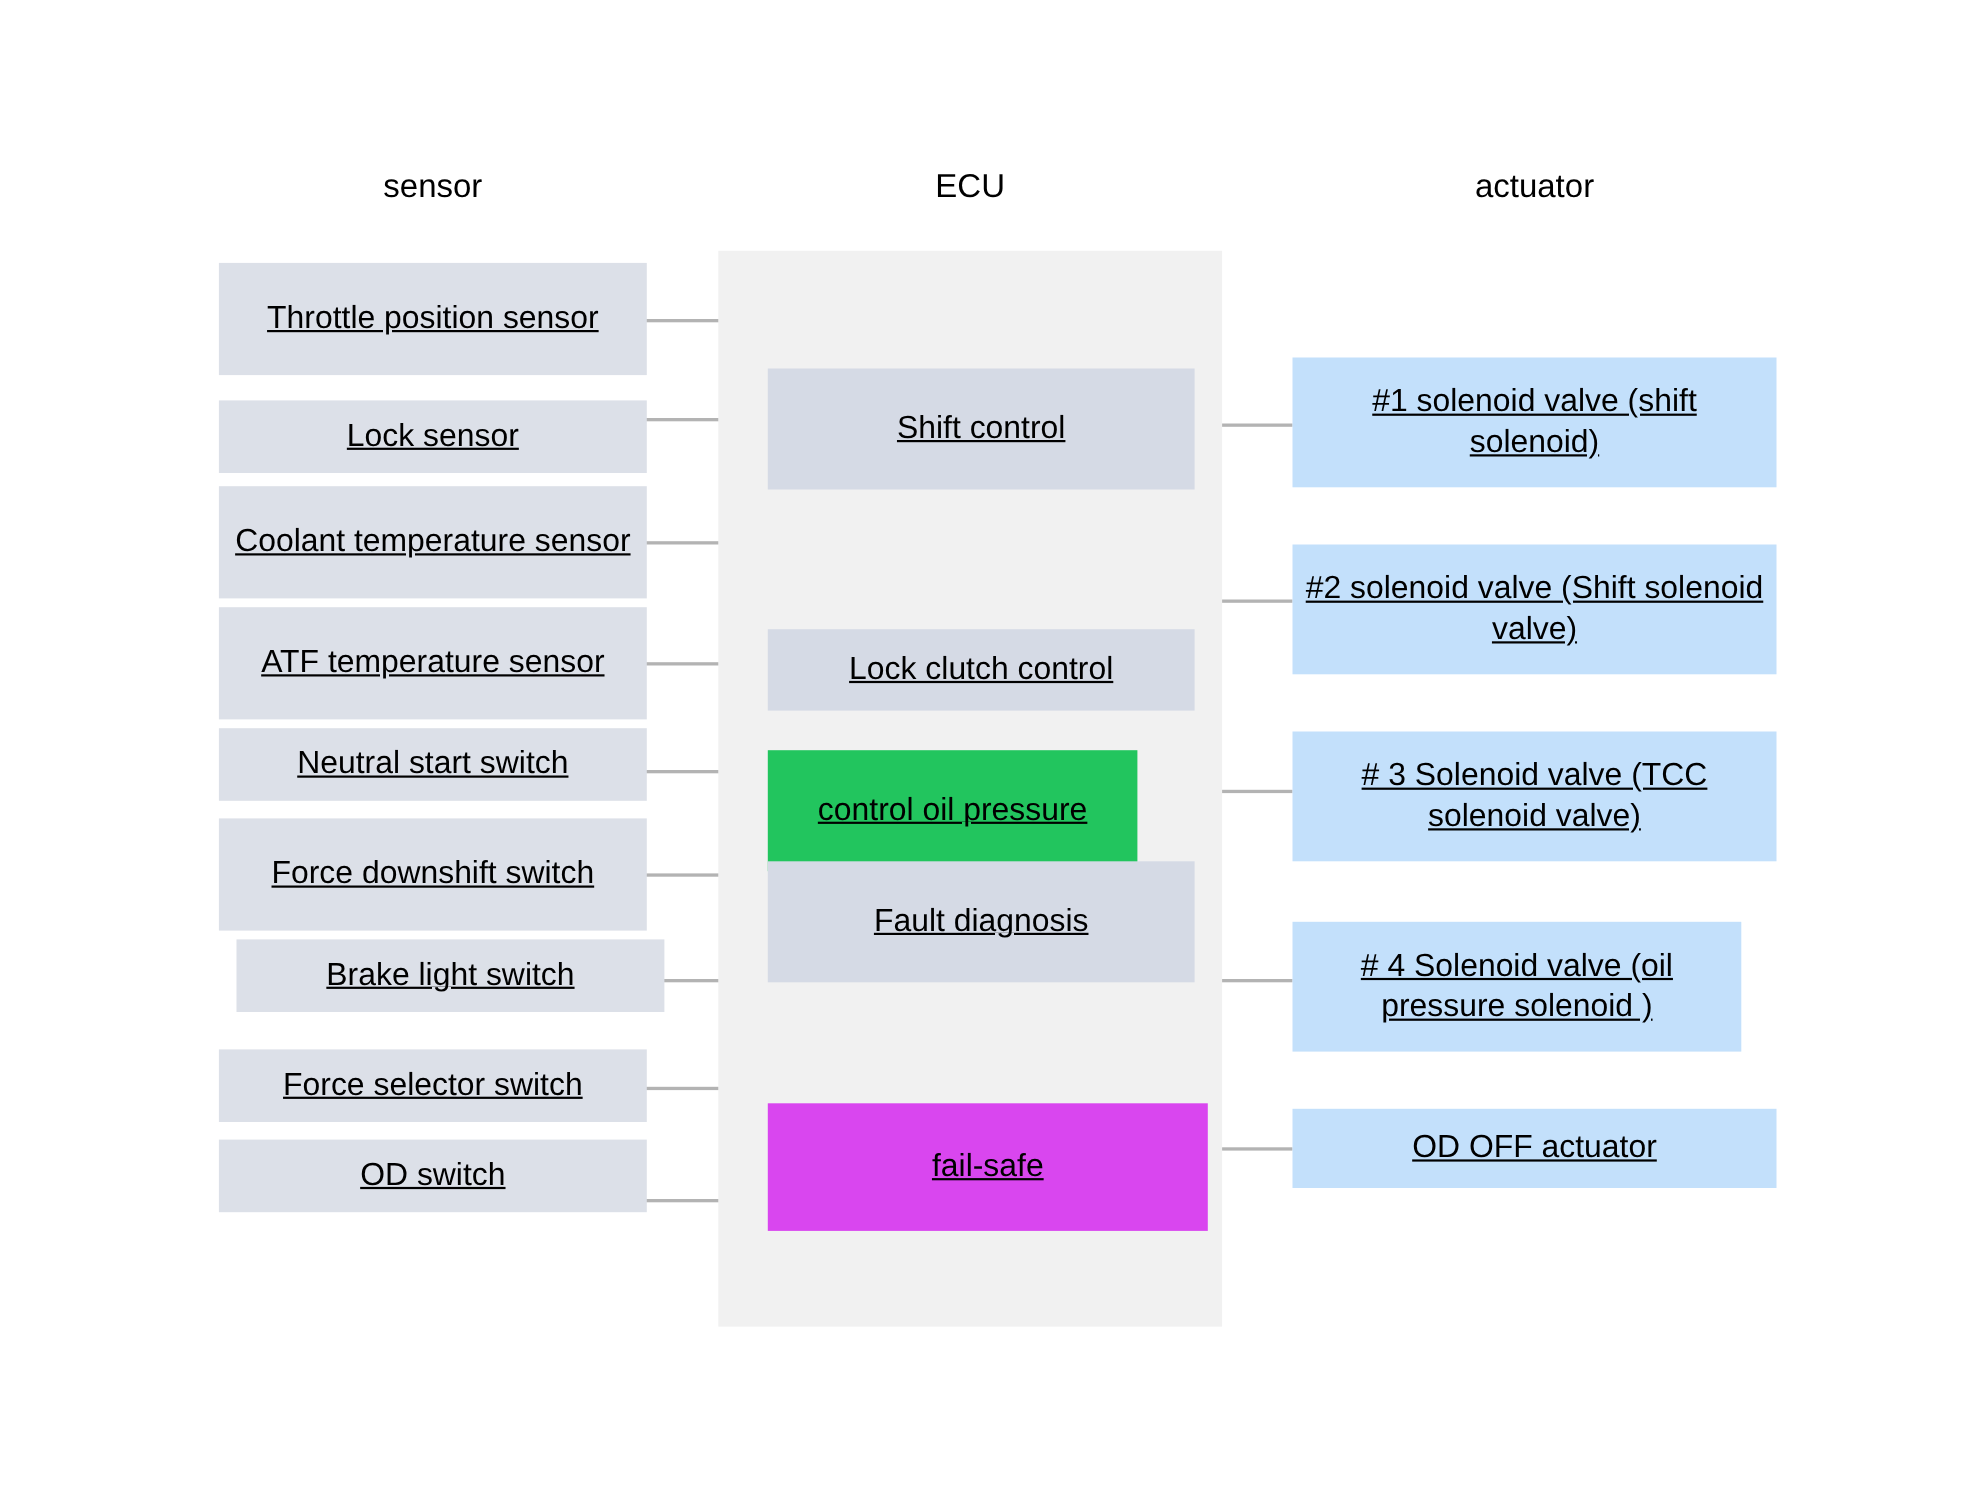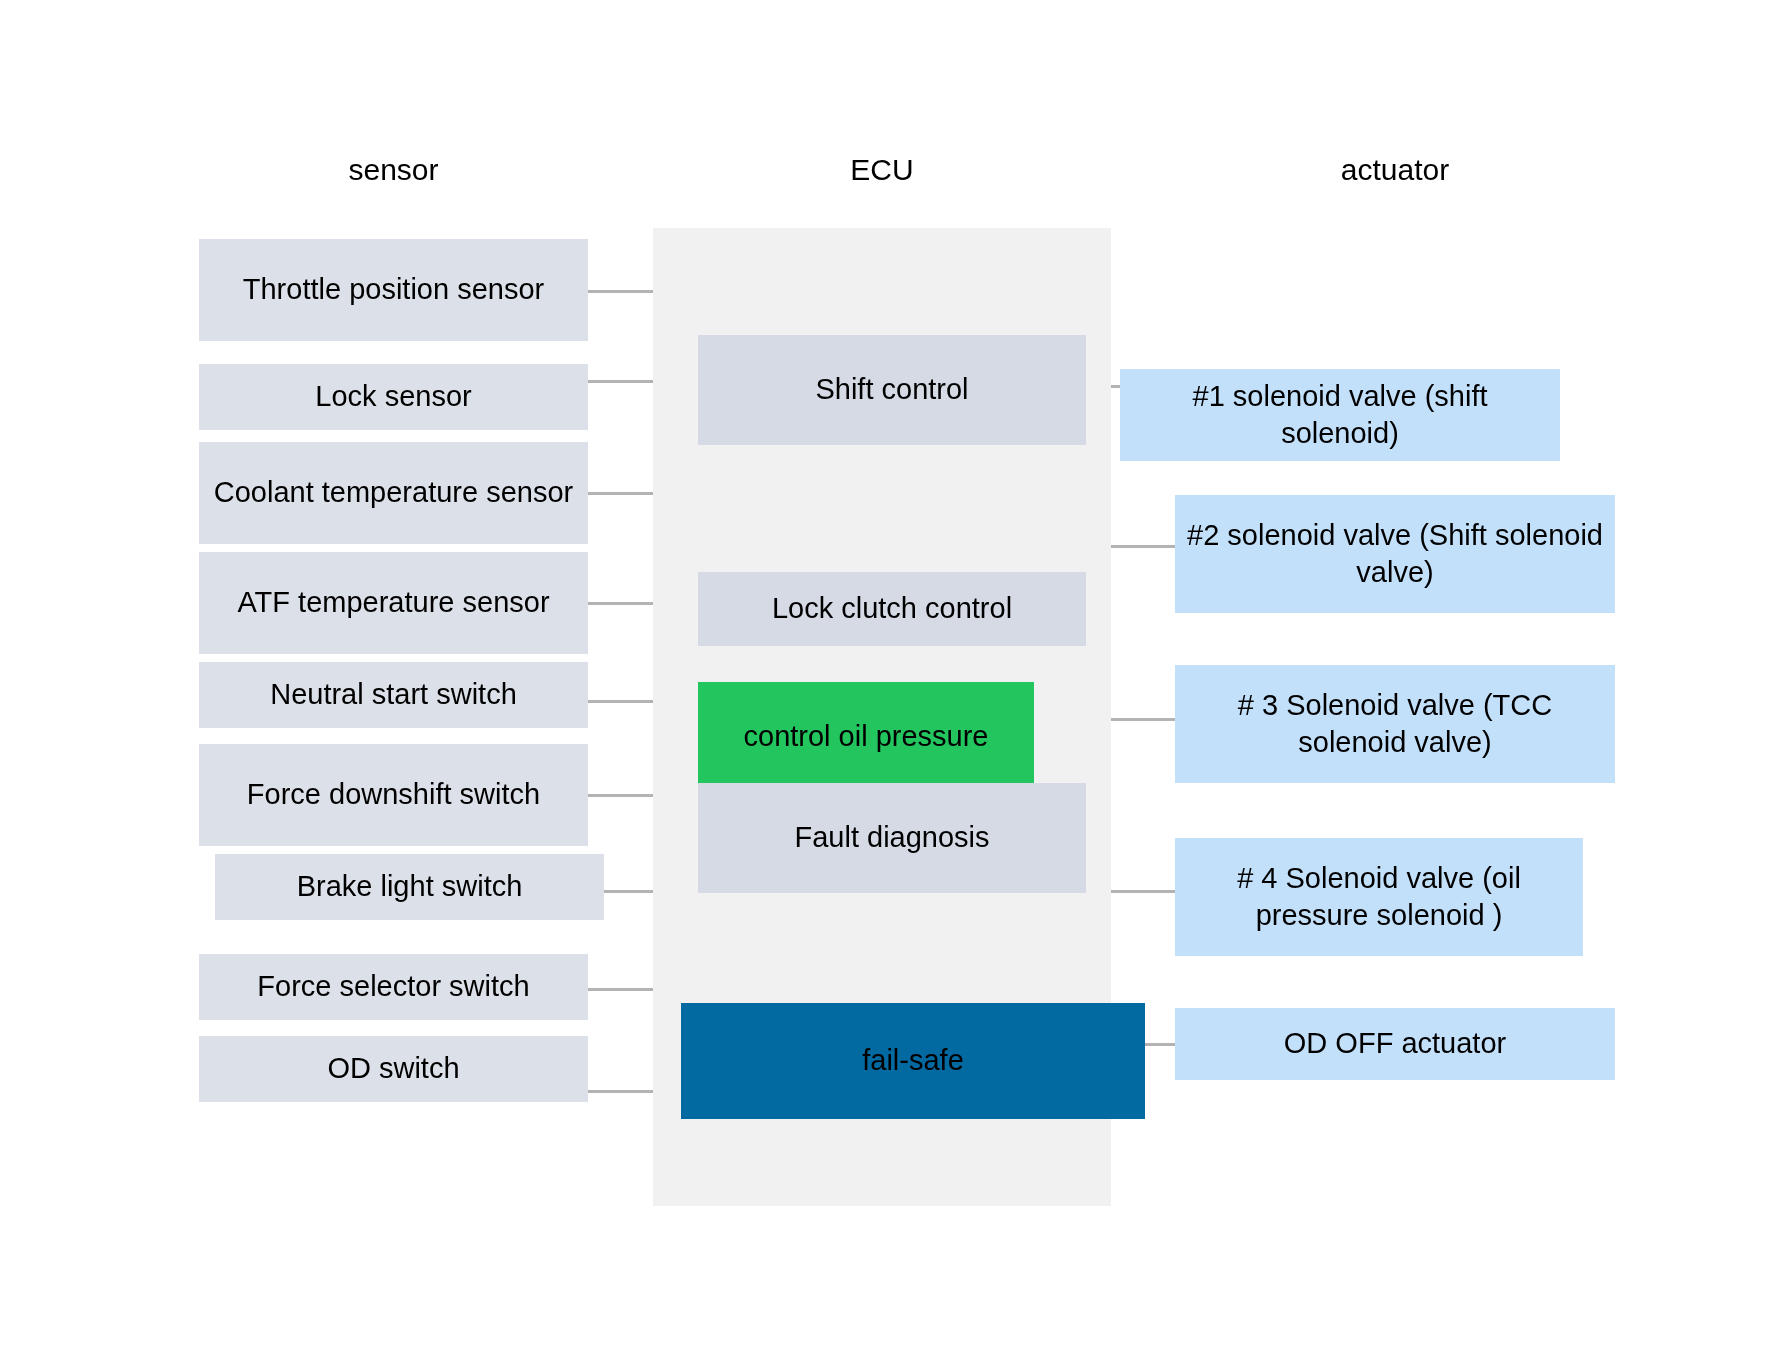--- a/index.html
+++ b/index.html
@@ -35,20 +35,21 @@
     position: absolute;
     display: flex;
     align-items: center;
     justify-content: center;
     text-align: center;
     font-size: 29px;
     line-height: 1.28;
     padding: 0 10px;
     box-sizing: border-box;
     color: #000000;
+    text-decoration: underline;
   }
   .node.sensor { background: #dce0e8; }
   .node.ecu    { background: #d5dae5; }
   .node.actuator { background: #c3e0fb; }
   .connector {
     position: absolute;
     height: 3px;
     background: #b3b3b3;
   }
 </style>
@@ -86,21 +87,21 @@
   <div class="node sensor" style="left: 199px; top: 662px; width: 389px; height: 66px; background: rgb(220, 224, 232);">Neutral start switch</div>
   <div class="node sensor" style="left: 199px; top: 744px; width: 389px; height: 102px; background: rgb(220, 224, 232);">Force downshift switch</div>
   <div class="node sensor" style="left: 199px; top: 854px; width: 389px; height: 66px; background: rgb(220, 224, 232); margin-left: 16px;">Brake light switch</div>
   <div class="node sensor" style="left: 199px; top: 954px; width: 389px; height: 66px; background: rgb(220, 224, 232);">Force selector switch</div>
   <div class="node sensor" style="left: 199px; top: 1036px; width: 389px; height: 66px; background: rgb(220, 224, 232);">OD switch</div>
 
   <div class="node ecu" style="left: 698px; top: 335px; width: 388px; height: 110px; background: rgb(213, 218, 229);">Shift control</div>
   <div class="node ecu" style="left: 698px; top: 572px; width: 388px; height: 74px; background: rgb(213, 218, 229);">Lock clutch control</div>
   <div class="node ecu" style="left: 698px; top: 682px; width: 336px; height: 110px; background: #22c55e;">control oil pressure</div>
   <div class="node ecu" style="left: 698px; top: 783px; width: 388px; height: 110px; background: rgb(213, 218, 229);">Fault diagnosis</div>
-  <div class="node ecu" style="left: 681px; top: 1003px; width: 464px; height: 116px; background: #0369a1;">fail-safe</div>
+  <div class="node ecu" style="left: 698px; top: 1003px; width: 400px; height: 116px; background: #d946ef;">fail-safe</div>
 
-  <div class="node actuator" style="left: 1120px; top: 325px; width: 440px; height: 92px; background: rgb(195, 224, 251); margin-top: 44px;">#1 solenoid valve (shift solenoid)</div>
+  <div class="node actuator" style="left: 1175px; top: 325px; width: 440px; height: 118px; background: rgb(195, 224, 251);">#1 solenoid valve (shift solenoid)</div>
   <div class="node actuator" style="left: 1175px; top: 495px; width: 440px; height: 118px; background: rgb(195, 224, 251);">#2 solenoid valve (Shift solenoid valve)</div>
   <div class="node actuator" style="left: 1175px; top: 665px; width: 440px; height: 118px; background: rgb(195, 224, 251);"># 3 Solenoid valve (TCC solenoid valve)</div>
   <div class="node actuator" style="left: 1175px; top: 838px; width: 408px; height: 118px; background: rgb(195, 224, 251);"># 4 Solenoid valve (oil pressure solenoid )</div>
   <div class="node actuator" style="left: 1175px; top: 1008px; width: 440px; height: 72px; background: rgb(195, 224, 251);">OD OFF actuator</div>
 
 </div>
 
 </body></html>

